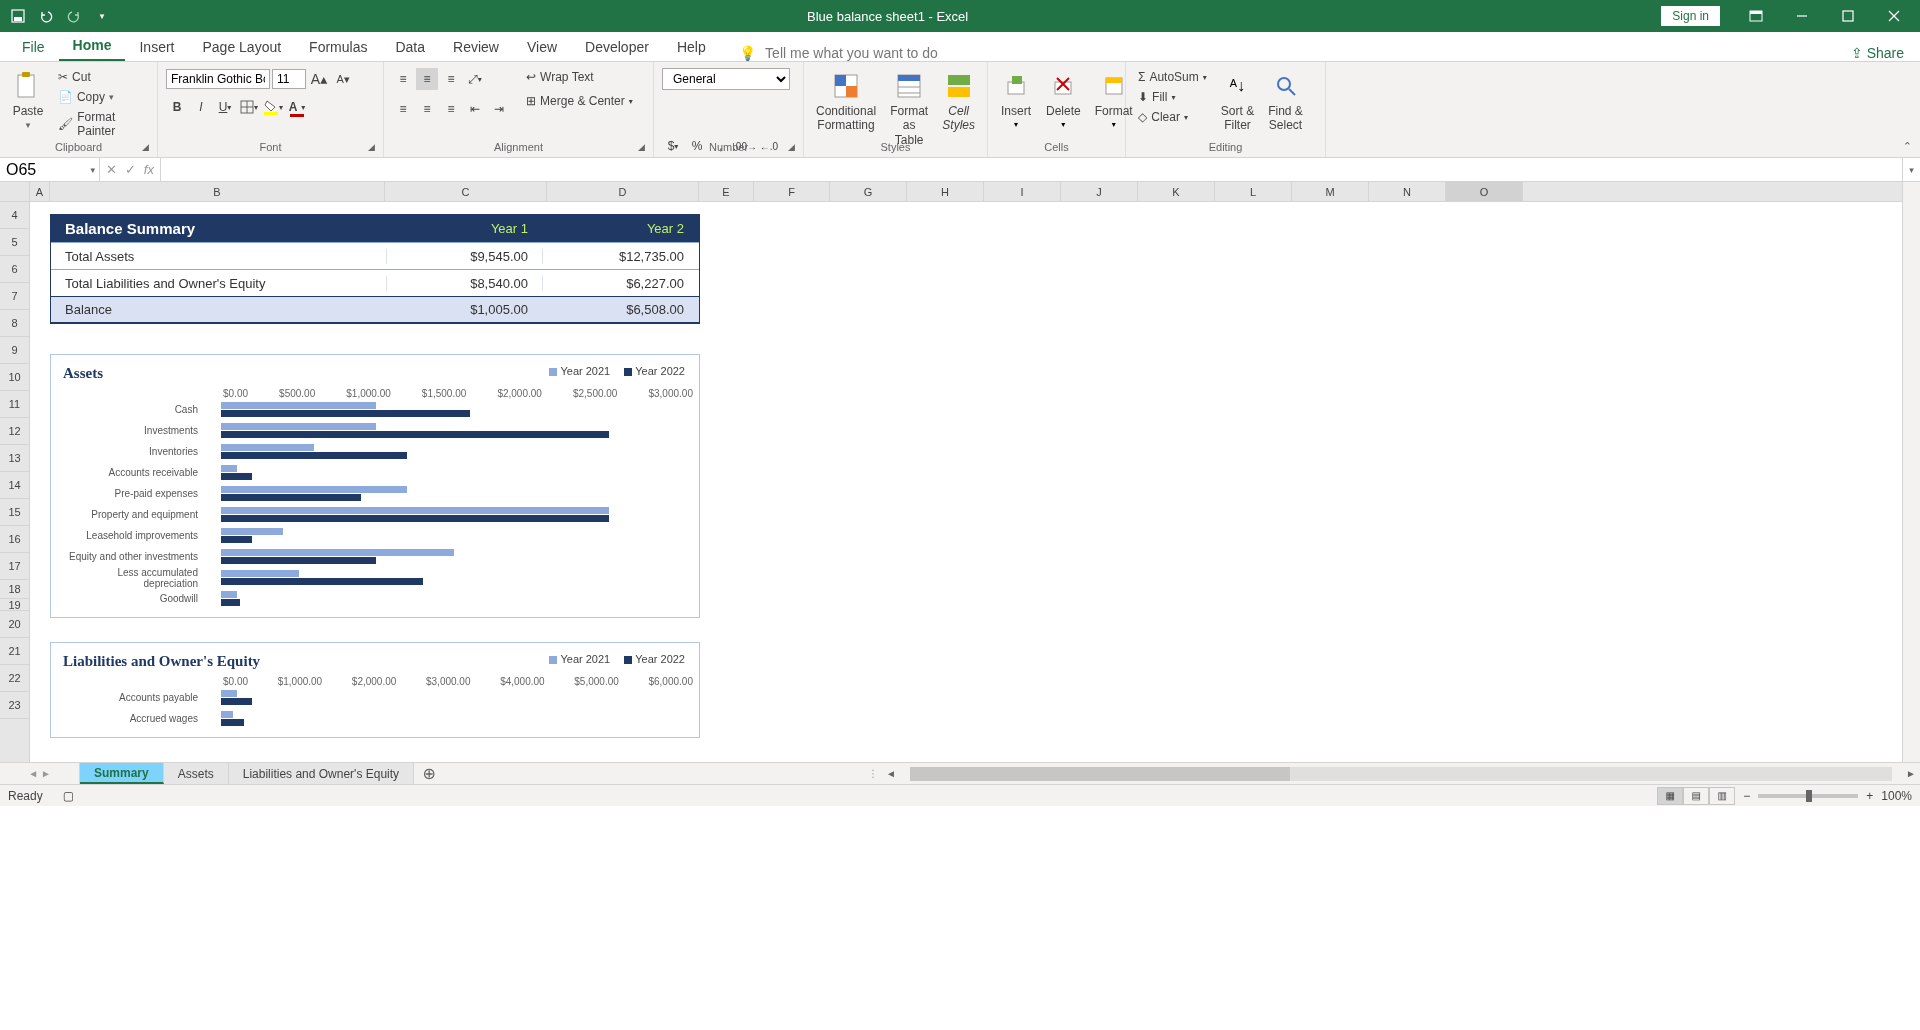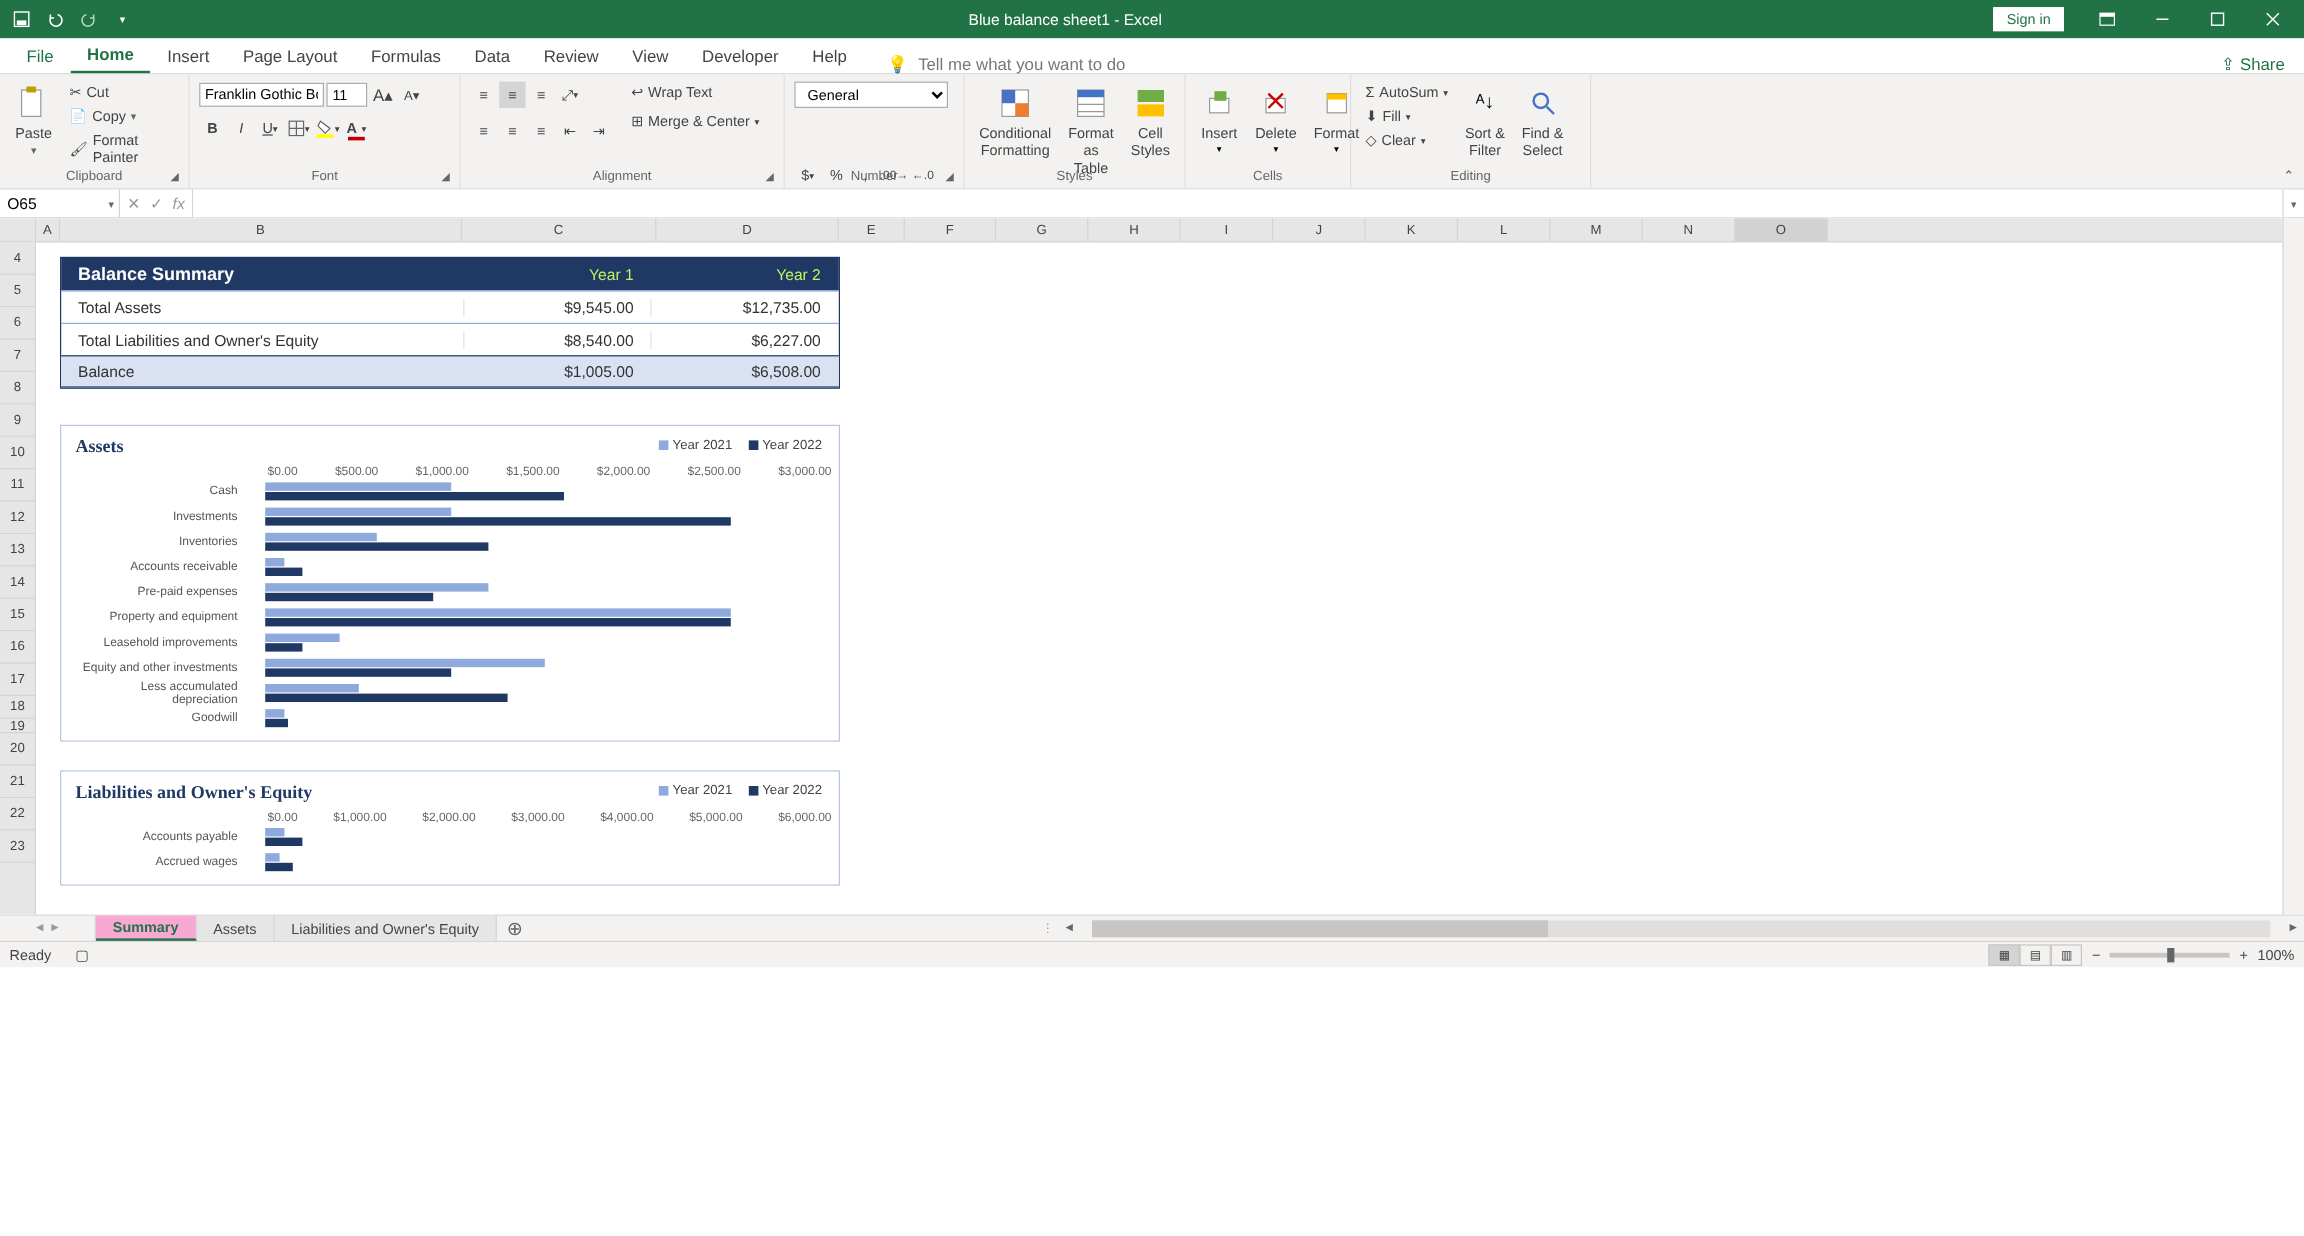--- a/index.html
+++ b/index.html
@@ -36,21 +36,21 @@
 .font-name { width: 104px; }
 .font-size { width: 34px; }
 .icon-row { display: flex; gap: 2px; align-items: center; }
 .icon-cell { width: 22px; height: 22px; display: flex; align-items: center; justify-content: center; color: #444; }
 .num-combo { background: #fff; border: 1px solid #ababab; padding: 2px 6px; font-size: 12px; width: 128px; }
 .dlauncher { position: absolute; bottom: 3px; right: 3px; width: 12px; height: 12px; font-size: 9px; color: #666; }
 
 
 .formula-row { height: 24px; border-bottom: 1px solid #d4d4d4; display: flex; align-items: stretch; background: #fff; }
 .name-box { width: 100px; border-right: 1px solid #d4d4d4; display: flex; align-items: center; }
-.name-box input { border: none; width: 100%; padding: 0 6px; font-size: 13px; outline: none; }
+.name-box input { border: none; width: 100%; padding: 0 6px; font-size: 16px; outline: none; }
 .fx-btns { display: flex; align-items: center; border-right: 1px solid #d4d4d4; padding: 0 6px; gap: 8px; color: #999; font-size: 13px; }
 .formula-bar { flex: 1; }
 .formula-bar input { border: none; width: 100%; height: 100%; padding: 0 6px; font-size: 12px; outline: none; }
 .fx-expand { width: 18px; border-left: 1px solid #d4d4d4; display: flex; align-items: center; justify-content: center; color: #666; font-size: 9px; }
 
 
 .grid-area { position: relative; height: 580px; background: #fff; display: flex; }
 .rowhdrs { width: 30px; border-right: 1px solid #d4d4d4; background: #e6e6e6; }
 .colhdrs { height: 20px; border-bottom: 1px solid #d4d4d4; background: #e6e6e6; display: flex; }
 .corner { width: 30px; height: 20px; background: #e6e6e6; border-right: 1px solid #d4d4d4; border-bottom: 1px solid #d4d4d4; }
@@ -81,21 +81,21 @@
 .bar-label { width: 158px; text-align: right; padding-right: 23px; font-size: 10px; color: #555; }
 .bar-track { flex: 1; position: relative; height: 21px; }
 .bar { position: absolute; height: 7px; }
 .bar.y1 { background: #8ea9db; top: 3px; }
 .bar.y2 { background: #1f3864; top: 11px; }
 
 
 .sheet-tabs { height: 22px; background: #f3f2f1; border-top: 1px solid #d4d4d4; display: flex; align-items: stretch; }
 .st-nav { width: 80px; display: flex; align-items: center; justify-content: center; gap: 6px; color: #999; font-size: 10px; border-right: 1px solid #d4d4d4; }
 .st-tab { padding: 0 14px; font-size: 12px; color: #444; display: flex; align-items: center; border-right: 1px solid #d4d4d4; background: #e6e6e6; }
-.st-tab.active { background: #f9a8d4; color: #217346; font-weight: 600; border-bottom: 2px solid #217346; }
+.st-tab.active { background: #7dd3fc; color: #217346; font-weight: 600; border-bottom: 2px solid #217346; }
 .st-add { width: 30px; display: flex; align-items: center; justify-content: center; color: #666; }
 .st-scroll { flex: 1; display: flex; align-items: center; padding: 0 4px; }
 .st-scroll-track { flex: 1; height: 14px; background: #e1dfdd; position: relative; margin: 0 14px; }
 .st-scroll-thumb { position: absolute; left: 0; top: 0; height: 14px; width: 380px; background: #c8c6c4; }
 
 
 .status-bar { height: 22px; background: #f3f2f1; border-top: 1px solid #d4d4d4; display: flex; align-items: center; font-size: 12px; color: #444; padding: 0 8px; }
 .status-right { margin-left: auto; display: flex; align-items: center; gap: 8px; }
 .view-btns { display: flex; gap: 0; }
 .view-btn { width: 26px; height: 18px; border: 1px solid #c8c6c4; display: flex; align-items: center; justify-content: center; font-size: 10px; }
@@ -328,21 +328,21 @@
           <div class="vbtn-label" style="white-space:pre-line;">Format as
 Table</div>
         </div>
       <div class="vbtn">
           <div class="vbtn-icon">
             <svg width="26" height="26">
               <rect x="2" y="2" width="22" height="10" fill="#70ad47"></rect>
               <rect x="2" y="14" width="22" height="10" fill="#ffc000"></rect>
             </svg>
           </div>
-          <div class="vbtn-label" style="white-space:pre-line;">Cell
+          <div class="vbtn-label" style="white-space:pre-line;font-style:italic;">Cell
 Styles</div>
         </div>
     </div>
     <div class="rgroup-label">Styles</div>
   </div>
 
   <div class="rgroup" style="width:138px;">
     <div class="rg-body">
       <div class="vbtn">
           <div class="vbtn-icon">

